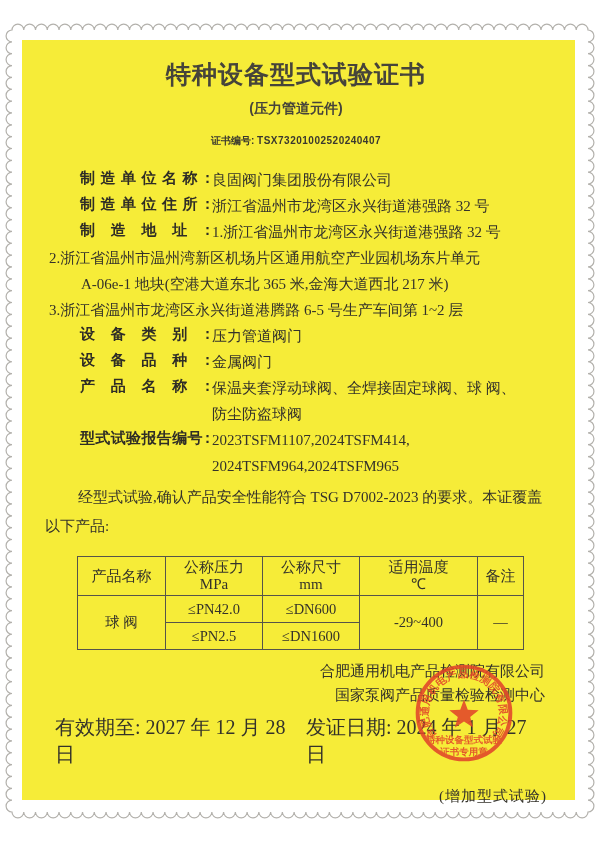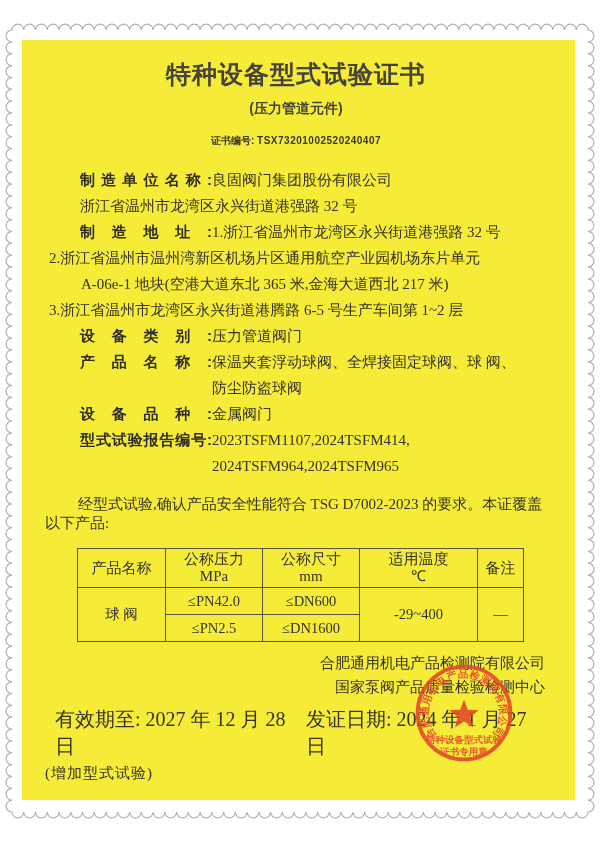--- a/index.html
+++ b/index.html
@@ -9,38 +9,38 @@
   .cert{position:absolute;left:22px;top:40px;width:553px;height:760px;box-sizing:border-box;
         background:#f6ec38;padding:18px 28px 0 23px;}
   .title{text-align:center;font-size:25px;font-weight:bold;color:#46443a;letter-spacing:1px;}
   .subtitle{text-align:center;font-size:14px;font-weight:bold;color:#46443a;margin-top:9px;}
   .certno{text-align:center;font-size:10px;margin-top:16px;color:#3a382f;}
   .certno .lab{font-weight:bold;}
   .certno .num{font-weight:bold;letter-spacing:.5px;}
   .fields{margin-top:19px;font-size:15px;line-height:26px;font-family:"Liberation Serif",serif;}
   .frow{display:flex;margin-left:35px;}
   .flabel{flex:0 0 132px;width:132px;text-align:justify;text-align-last:justify;
-          font-weight:bold;white-space:nowrap;font-family:Liberation Sans, sans-serif;color:#2f2d26;}
+          font-weight:bold;white-space:nowrap;font-family:Liberation Mono, monospace;color:#2f2d26;}
   .fvalue{flex:1;white-space:pre-line;}
   .fline{margin-left:4px;}
   .fline.indent{margin-left:36px;}
-  .statement{margin-top:16px;font-size:15px;line-height:19px;text-indent:2.2em;
+  .statement{margin-top:4px;font-size:15px;line-height:29px;text-indent:2.2em;
              font-family:"Liberation Serif",serif;}
   table.products{border-collapse:collapse;margin:15px 0 0 32px;table-layout:fixed;
                  font-family:"Liberation Serif",serif;}
   table.products th,table.products td{border:1px solid #56544a;text-align:center;
                  vertical-align:middle;padding:0;font-weight:normal;color:#34322a;}
   table.products th{height:38px;font-size:15px;line-height:17px;}
   table.products td{height:26px;font-size:14.5px;}
   .footer-issuer{text-align:right;padding-right:2px;font-size:15px;line-height:24px;
                  margin-top:9px;font-family:"Liberation Serif",serif;}
   .footer-dates{display:flex;justify-content:space-between;margin-top:7px;font-size:20px;
                 font-family:"Liberation Serif",serif;}
   .footer-dates .left{margin-left:10px;}
-  .footer-note{padding-right:0;margin-top:4px;font-size:15px;
+  .footer-note{text-align:right;padding-right:0;margin-top:19px;font-size:15px;
                letter-spacing:1px;font-family:"Liberation Serif",serif;}
   .seal{position:absolute;left:406px;top:655px;width:116px;height:116px;pointer-events:none;
         opacity:.88;}
 </style>
 </head>
 <body>
 
 <div class="page">
 
   <svg class="border-svg" viewBox="0 0 600 850" xmlns="http://www.w3.org/2000/svg">
@@ -56,41 +56,42 @@
       <span class="lab">证书编号:</span>
       <span class="num">TSX73201002520240407</span>
     </div>
 
     <div class="fields">
       <div class="frow">
         <span class="flabel">制造单位名称:</span>
         <span class="fvalue">良固阀门集团股份有限公司</span>
       </div>
       <div class="frow">
+        <span class="flabel">制造单位住所:</span>
         <span class="fvalue">浙江省温州市龙湾区永兴街道港强路 32 号</span>
       </div>
       <div class="frow">
         <span class="flabel">制造地址:</span>
         <span class="fvalue">1.浙江省温州市龙湾区永兴街道港强路 32 号</span>
       </div>
       <div class="fline">2.浙江省温州市温州湾新区机场片区通用航空产业园机场东片单元</div>
       <div class="fline indent">A-06e-1 地块(空港大道东北 365 米,金海大道西北 217 米)</div>
       <div class="fline">3.浙江省温州市龙湾区永兴街道港腾路 6-5 号生产车间第 1~2 层</div>
       <div class="frow">
         <span class="flabel">设备类别:</span>
         <span class="fvalue">压力管道阀门</span>
       </div>
       <div class="frow">
+        <span class="flabel">设备品种:</span>
+        <span class="fvalue">金属阀门</span>
+      </div>
+      <div class="frow">
         <span class="flabel">产品名称:</span>
         <span class="fvalue">保温夹套浮动球阀、全焊接固定球阀、球 阀、
 防尘防盗球阀</span>
-      </div>
-      <div class="frow">
-        <span class="flabel">设备品种:</span>
-        <span class="fvalue">金属阀门</span>
       </div>
       <div class="frow">
         <span class="flabel">型式试验报告编号:</span>
         <span class="fvalue">2023TSFM1107,2024TSFM414,
 2024TSFM964,2024TSFM965</span>
       </div>
     </div>
 
     <div class="statement">经型式试验,确认产品安全性能符合 TSG D7002-2023 的要求。本证覆盖以下产品:</div>
 

